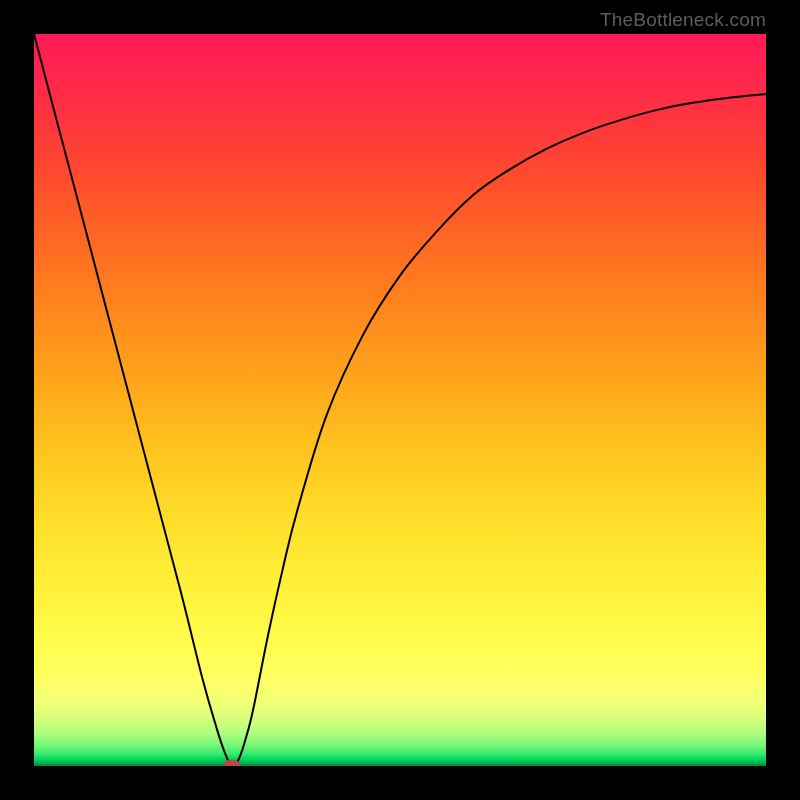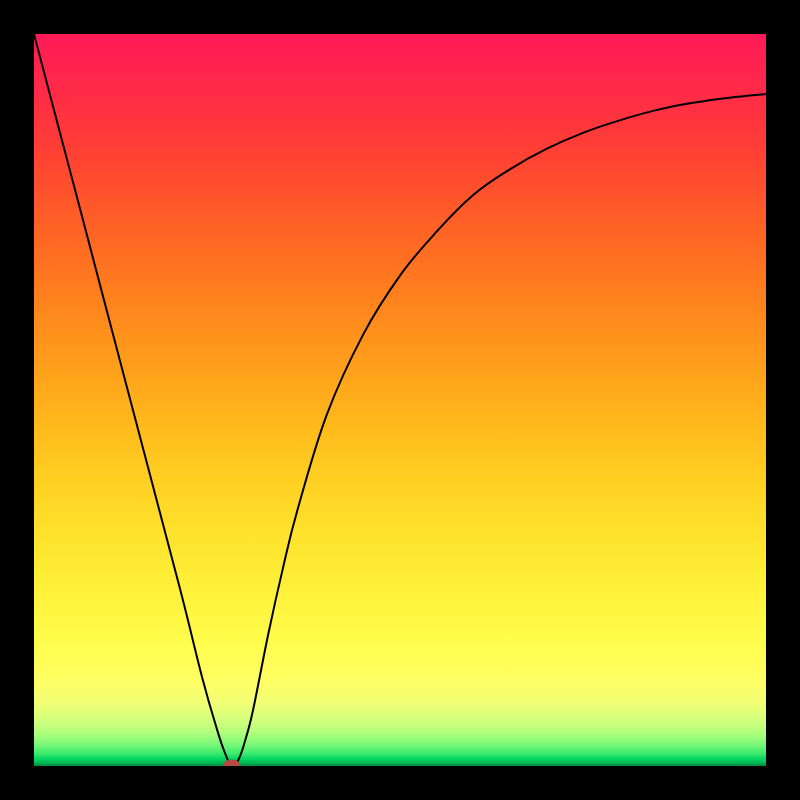--- a/index.html
+++ b/index.html
@@ -74,20 +74,21 @@
     stroke-width: 2;
     stroke-linecap: round;
     stroke-linejoin: round;
   }
 </style>
 </head>
 <body>
 
 <div class="frame">
 
+  <div class="attribution">TheBottleneck.com</div>
 
   <div class="plot-area">
     <svg class="plot-svg" viewBox="0 0 732 732" preserveAspectRatio="none">
       <path id="curve-path" class="curve-line" d="M 0.00 0.00 C 6.59 25.03, 23.42 89.01, 36.60 139.08 C 49.78 189.15, 60.02 228.09, 73.20 278.16 C 86.38 328.23, 96.62 367.17, 109.80 417.24 C 122.98 467.31, 135.86 515.47, 146.40 556.32 C 156.94 597.17, 161.77 619.13, 168.36 644.16 C 174.95 669.19, 179.05 682.22, 183.00 695.40 C 186.95 708.58, 187.68 710.77, 190.32 717.36 C 192.96 723.95, 195.00 730.68, 197.64 732.00 C 200.28 733.32, 202.32 729.95, 204.96 724.68 C 207.60 719.41, 209.64 711.94, 212.28 702.72 C 214.92 693.50, 215.65 691.89, 219.60 673.44 C 223.55 654.99, 228.97 625.27, 234.24 600.24 C 239.51 575.21, 243.61 556.76, 248.88 534.36 C 254.15 511.96, 255.61 503.47, 263.52 475.80 C 271.43 448.13, 280.94 412.26, 292.80 380.64 C 304.66 349.02, 316.22 325.15, 329.40 300.12 C 342.58 275.09, 352.82 260.01, 366.00 241.56 C 379.18 223.11, 389.42 212.13, 402.60 197.64 C 415.78 183.15, 426.02 172.24, 439.20 161.04 C 452.38 149.84, 462.62 143.72, 475.80 135.42 C 488.98 127.12, 499.22 121.51, 512.40 114.92 C 525.58 108.34, 535.82 103.96, 549.00 98.82 C 562.18 93.68, 572.42 90.46, 585.60 86.38 C 598.78 82.29, 609.02 79.29, 622.20 76.13 C 635.38 72.97, 645.62 71.05, 658.80 68.81 C 671.98 66.57, 682.22 65.27, 695.40 63.68 C 708.58 62.10, 725.41 60.68, 732.00 60.02"></path>
       <ellipse id="marker-ellipse" class="marker" cx="197.64" cy="732.00" rx="8.78" ry="6.59" fill="#b84a44"></ellipse>
     </svg>
   </div>
 
 </div>
 

